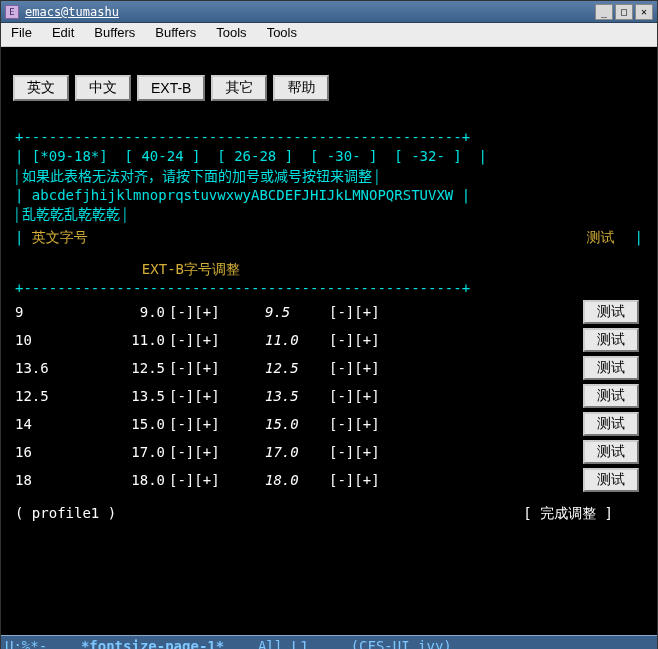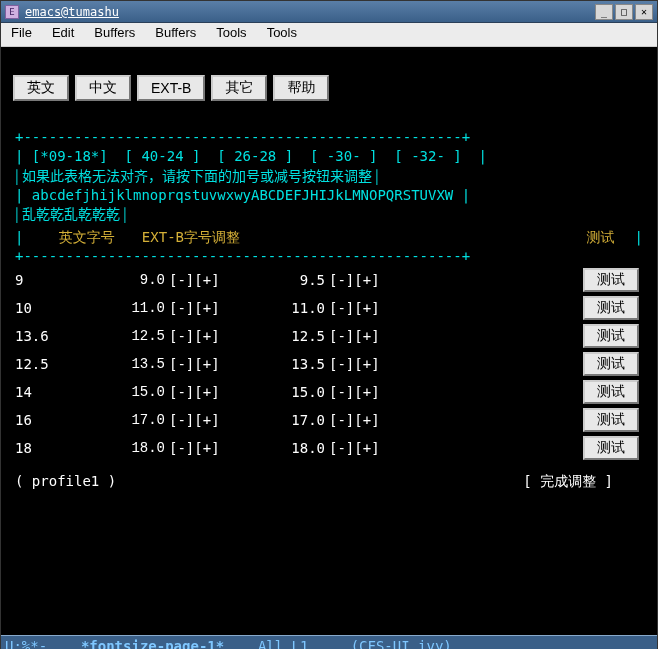--- a/index.html
+++ b/index.html
@@ -94,23 +94,23 @@
   .cyan { color: #00e0e0; }
   .gold { color: #d4af37; }
   .border-line { color: #00e0e0; }
   .data-row {
     display: flex;
     align-items: center;
     height: 28px;
     padding-left: 10px;
   }
   .c-en { width: 90px; color: #fff; }
-  .c-cn { width: 60px; text-align: right; color: #fff; font-family: Liberation Mono, monospace; }
+  .c-cn { width: 60px; text-align: right; color: #fff; }
   .c-adj { width: 70px; color: #fff; padding-left:4px;}
-  .c-ext { width: 60px; text-align: right; color: #fff; margin-left: 30px;}
+  .c-ext { width: 60px; color: #fff; margin-left: 30px; font-style: italic;}
   .c-adj2 { width: 70px; color: #fff; padding-left:4px;}
   .c-test { margin-left: auto; margin-right: 14px; }
   .test-btn {
     background: #e8e8e8;
     color: #000;
     border: 2px outset #ccc;
     padding: 1px 12px;
     font-family: sans-serif;
     font-size: 14px;
     cursor: pointer;
@@ -136,23 +136,23 @@
     font-size: 14px;
     white-space: pre;
   }
   .modeline .buf { font-weight: bold; }
   .sep-row { color:#00e0e0; letter-spacing:0; }
   .cjk-row { font-family: "Noto Sans CJK SC", sans-serif; font-size:14px; }
   .header-row {
     display:flex;
     padding-left:10px;
   }
-  .h-col1{width:110px;text-align:center;}
+  .h-col1{width:110px;}
   .h-col2{width:150px;}
-  .h-col3{width:170px;}
+  .h-col3{width:170px;margin-top:32px;}
   .h-col4{margin-left:auto; margin-right:20px;}
 </style>
 </head>
 <body>
 
 <div class="window">
 
   <div class="titlebar">
     <div class="title-icon">E</div>
     <div class="title-text">emacs@tumashu</div>

